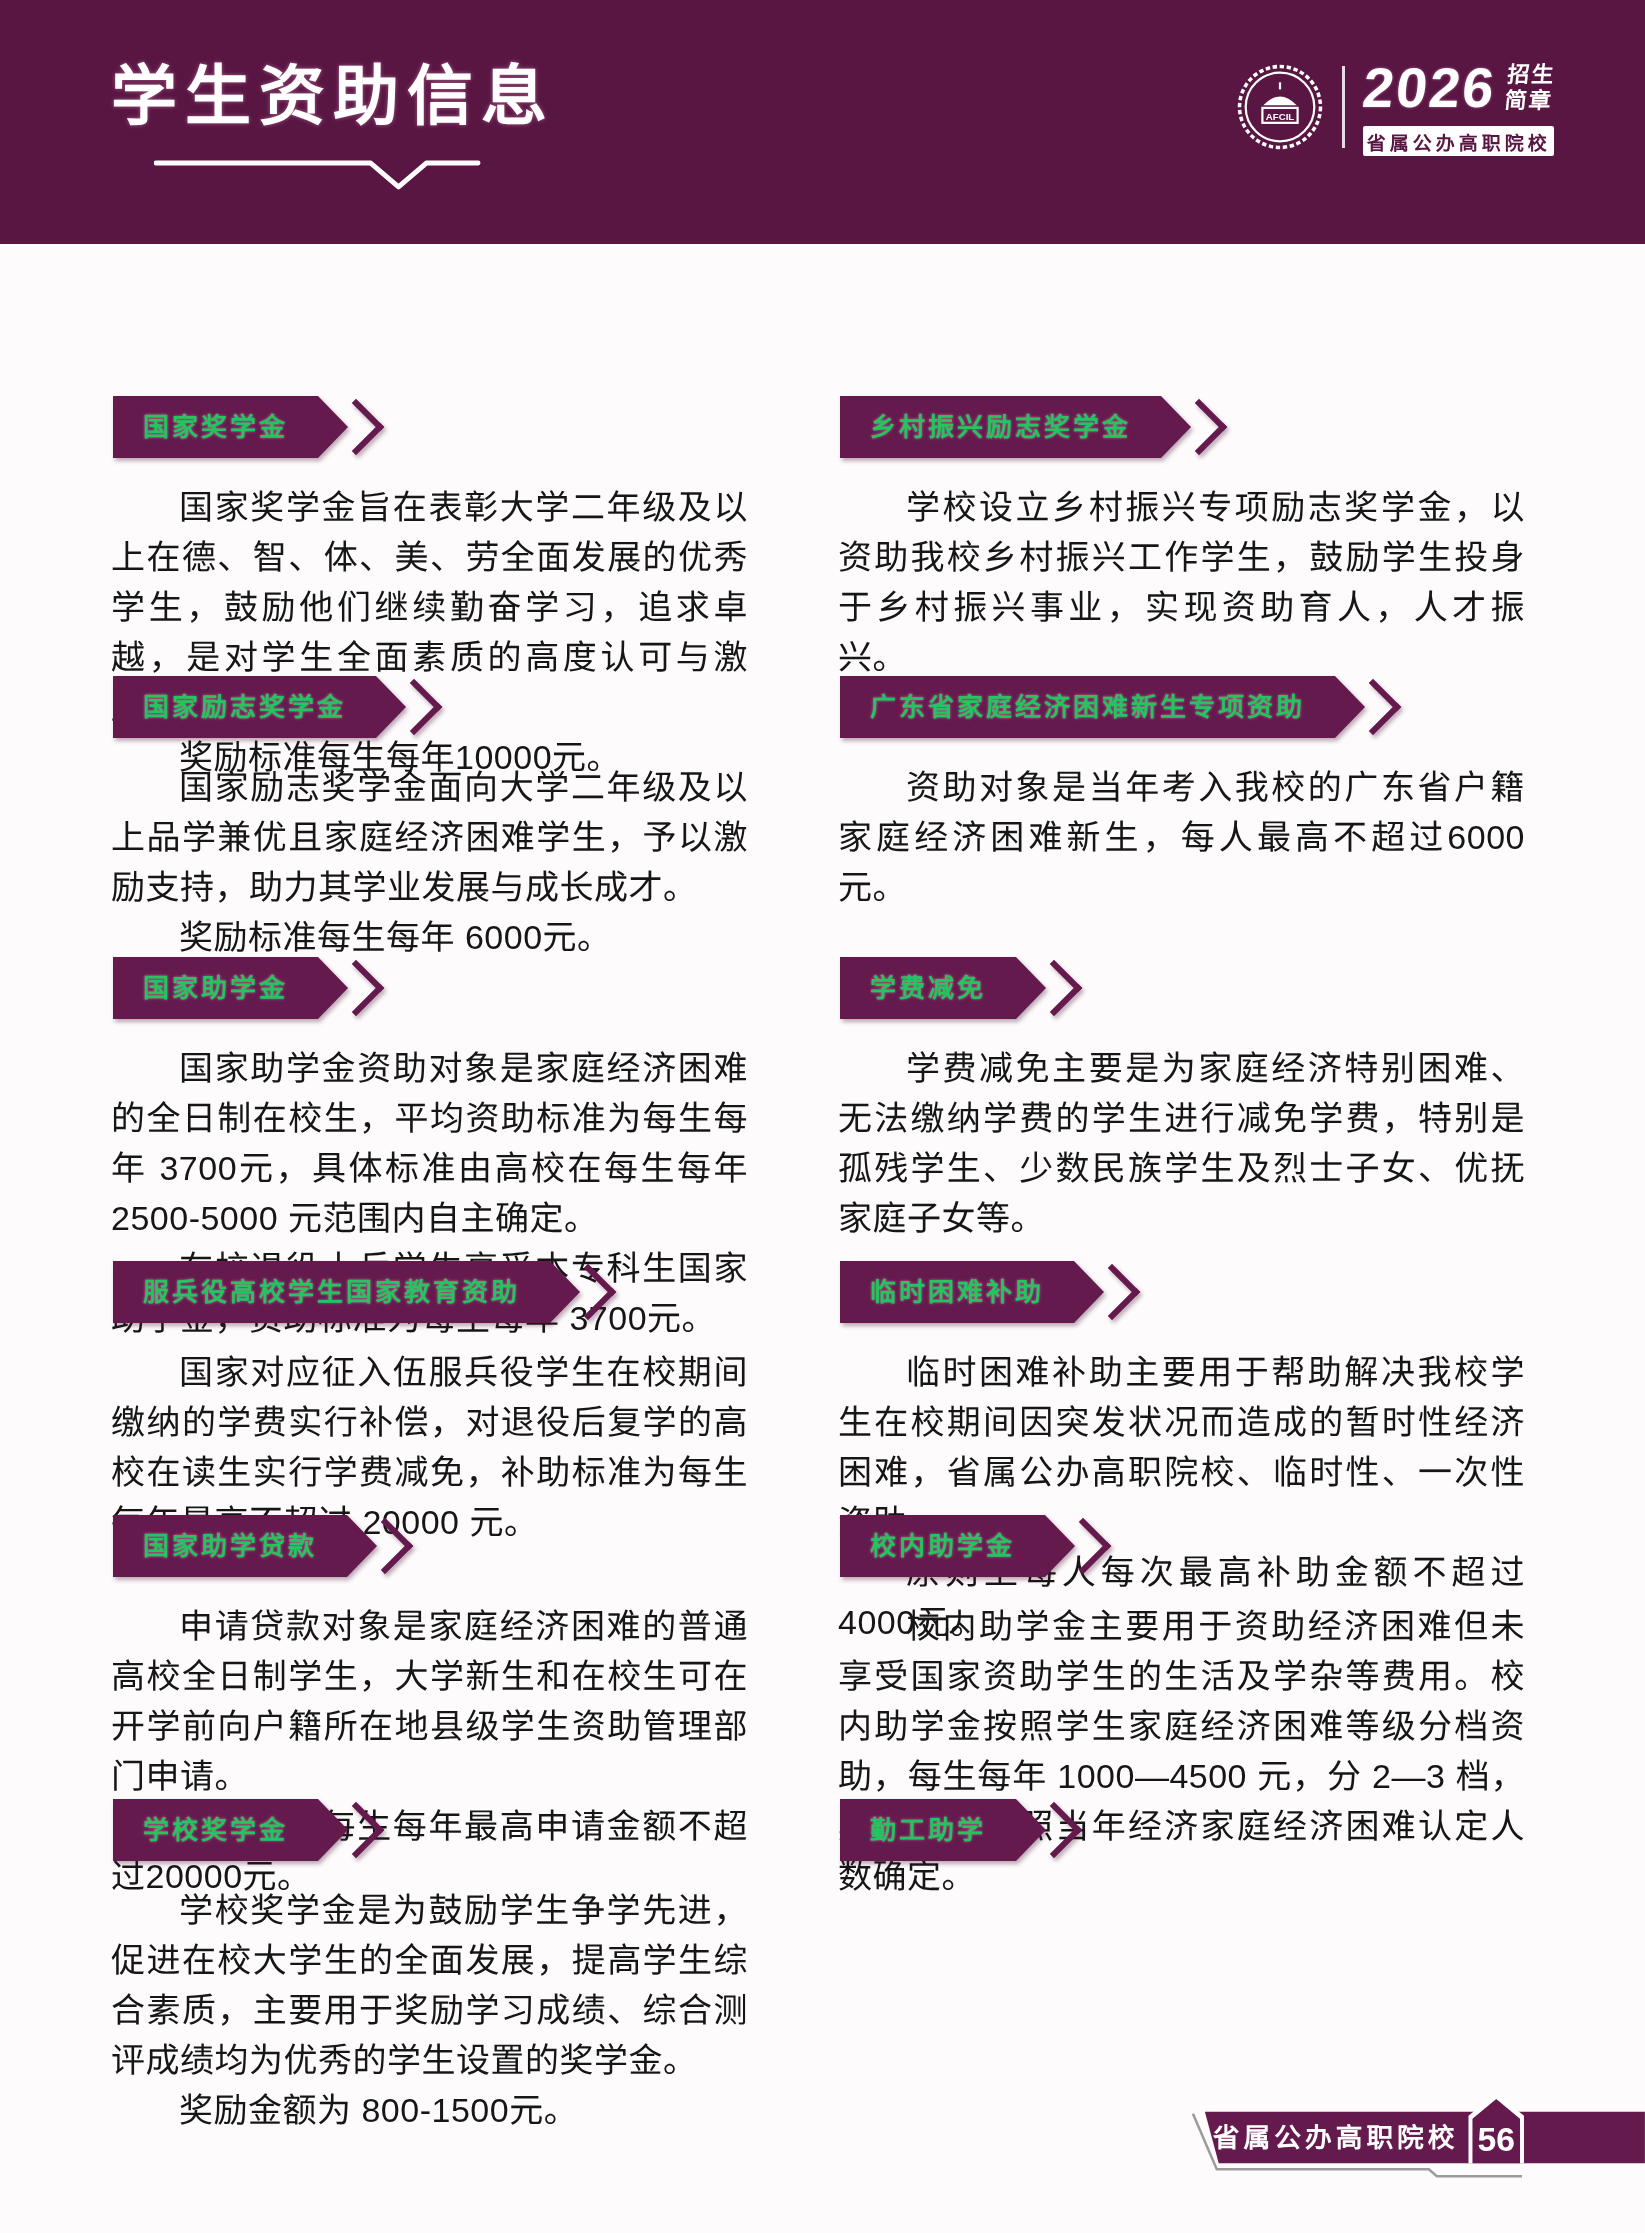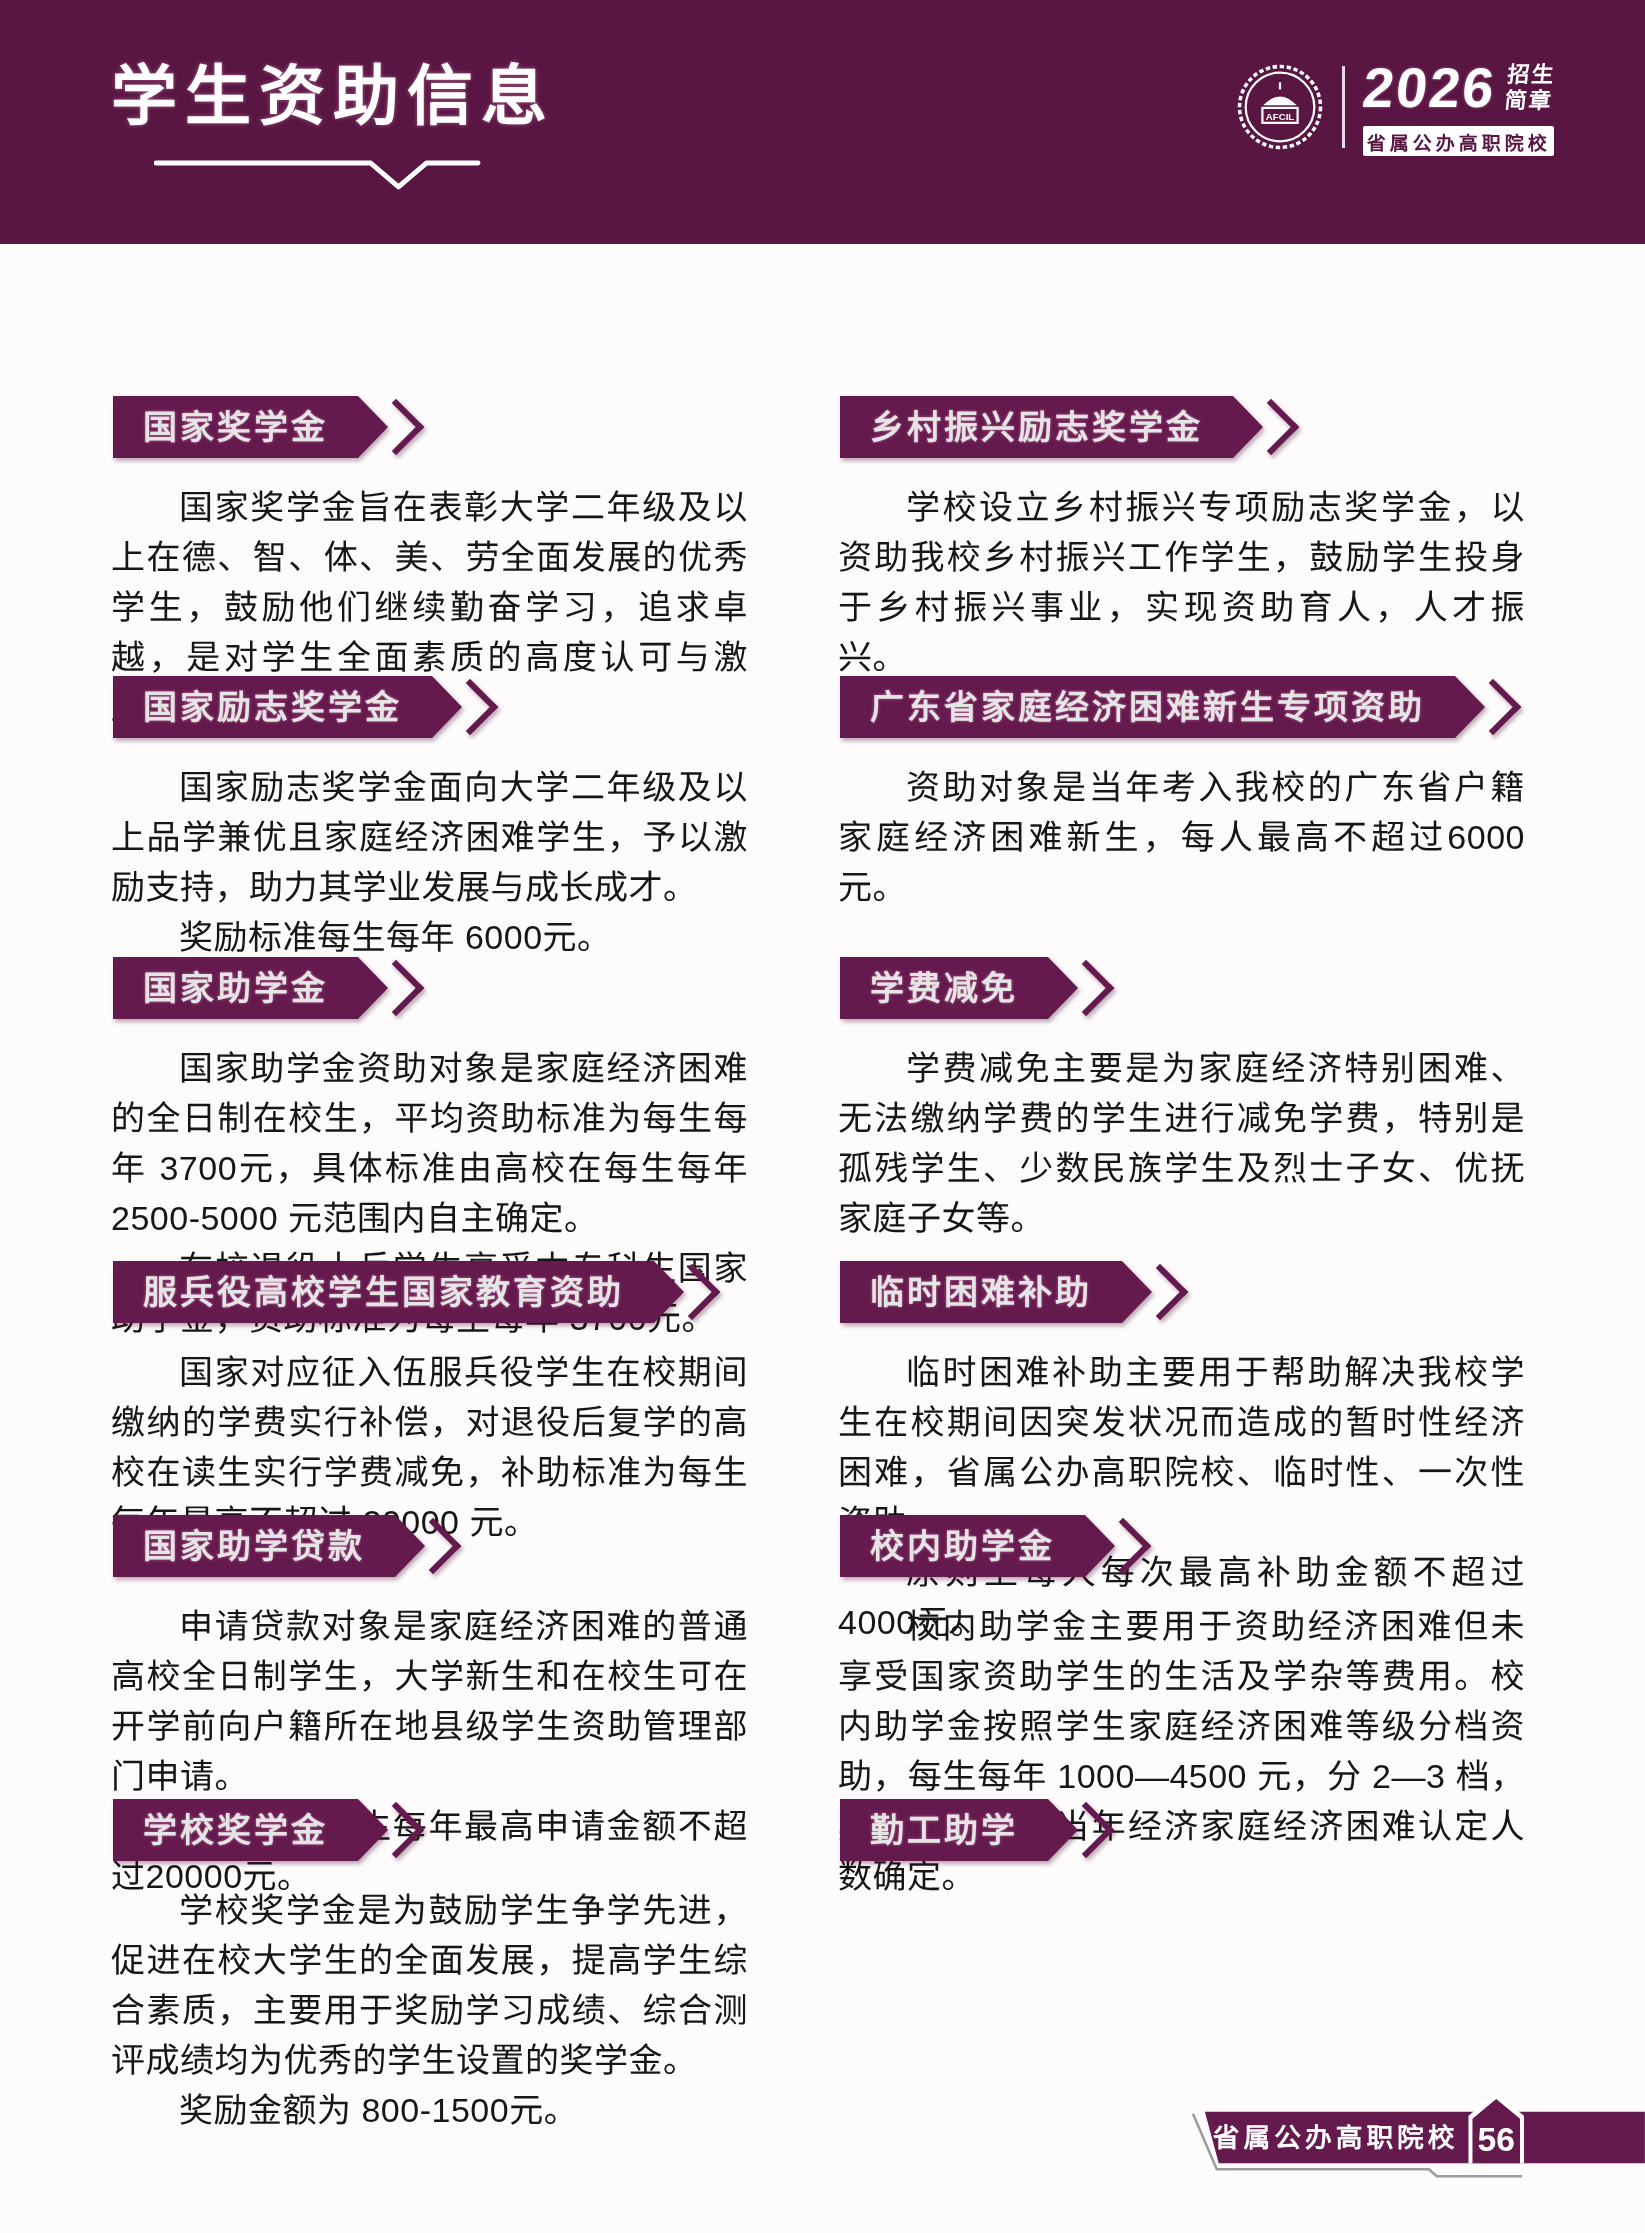--- a/index.html
+++ b/index.html
@@ -58,21 +58,21 @@
     position:relative;display:inline-block;height:62px;line-height:62px;
     background:var(--purple);padding:0 30px 0 30px;margin-left:2px;
     filter:drop-shadow(2px 3px 2px rgba(70,15,50,.35));
   }
   .banner::after{
     content:"";position:absolute;left:100%;top:0;width:0;height:0;
     border-top:31px solid transparent;border-bottom:31px solid transparent;
     border-left:30px solid var(--purple);
   }
   .banner-label{
-    color:#e5e5e5;font-size:34px;font-weight:bold;letter-spacing:3px;
+    color:#22c55e;font-size:26px;font-weight:bold;letter-spacing:3px;
     text-shadow:0 0 3px rgba(255,170,210,.55);white-space:nowrap;
   }
   .banner-chevron{
     position:absolute;left:calc(100% + 18px);top:11px;width:40px;height:40px;
     border:solid var(--purple);border-width:6px 6px 0 0;transform:rotate(45deg);
   }
 
   .section p{
     font-size:34px;line-height:50px;color:var(--ink);text-align:justify;
     text-indent:2em;letter-spacing:0.5px;
@@ -120,20 +120,21 @@
   <main class="content">
 
     <div class="col">
 
       <section class="section">
         <div class="banner">
           <span class="banner-label">国家奖学金</span>
           <span class="banner-chevron"></span>
         </div>
         <p>国家奖学金旨在表彰大学二年级及以上在德、智、体、美、劳全面发展的优秀学生，鼓励他们继续勤奋学习，追求卓越，是对学生全面素质的高度认可与激励。</p>
+        <p>奖励标准每生每年10000元。</p>
       </section>
 
       <section class="section">
         <div class="banner">
           <span class="banner-label">国家励志奖学金</span>
           <span class="banner-chevron"></span>
         </div>
         <p>国家励志奖学金面向大学二年级及以上品学兼优且家庭经济困难学生，予以激励支持，助力其学业发展与成长成才。</p>
         <p>奖励标准每生每年 6000元。</p>
       </section>

